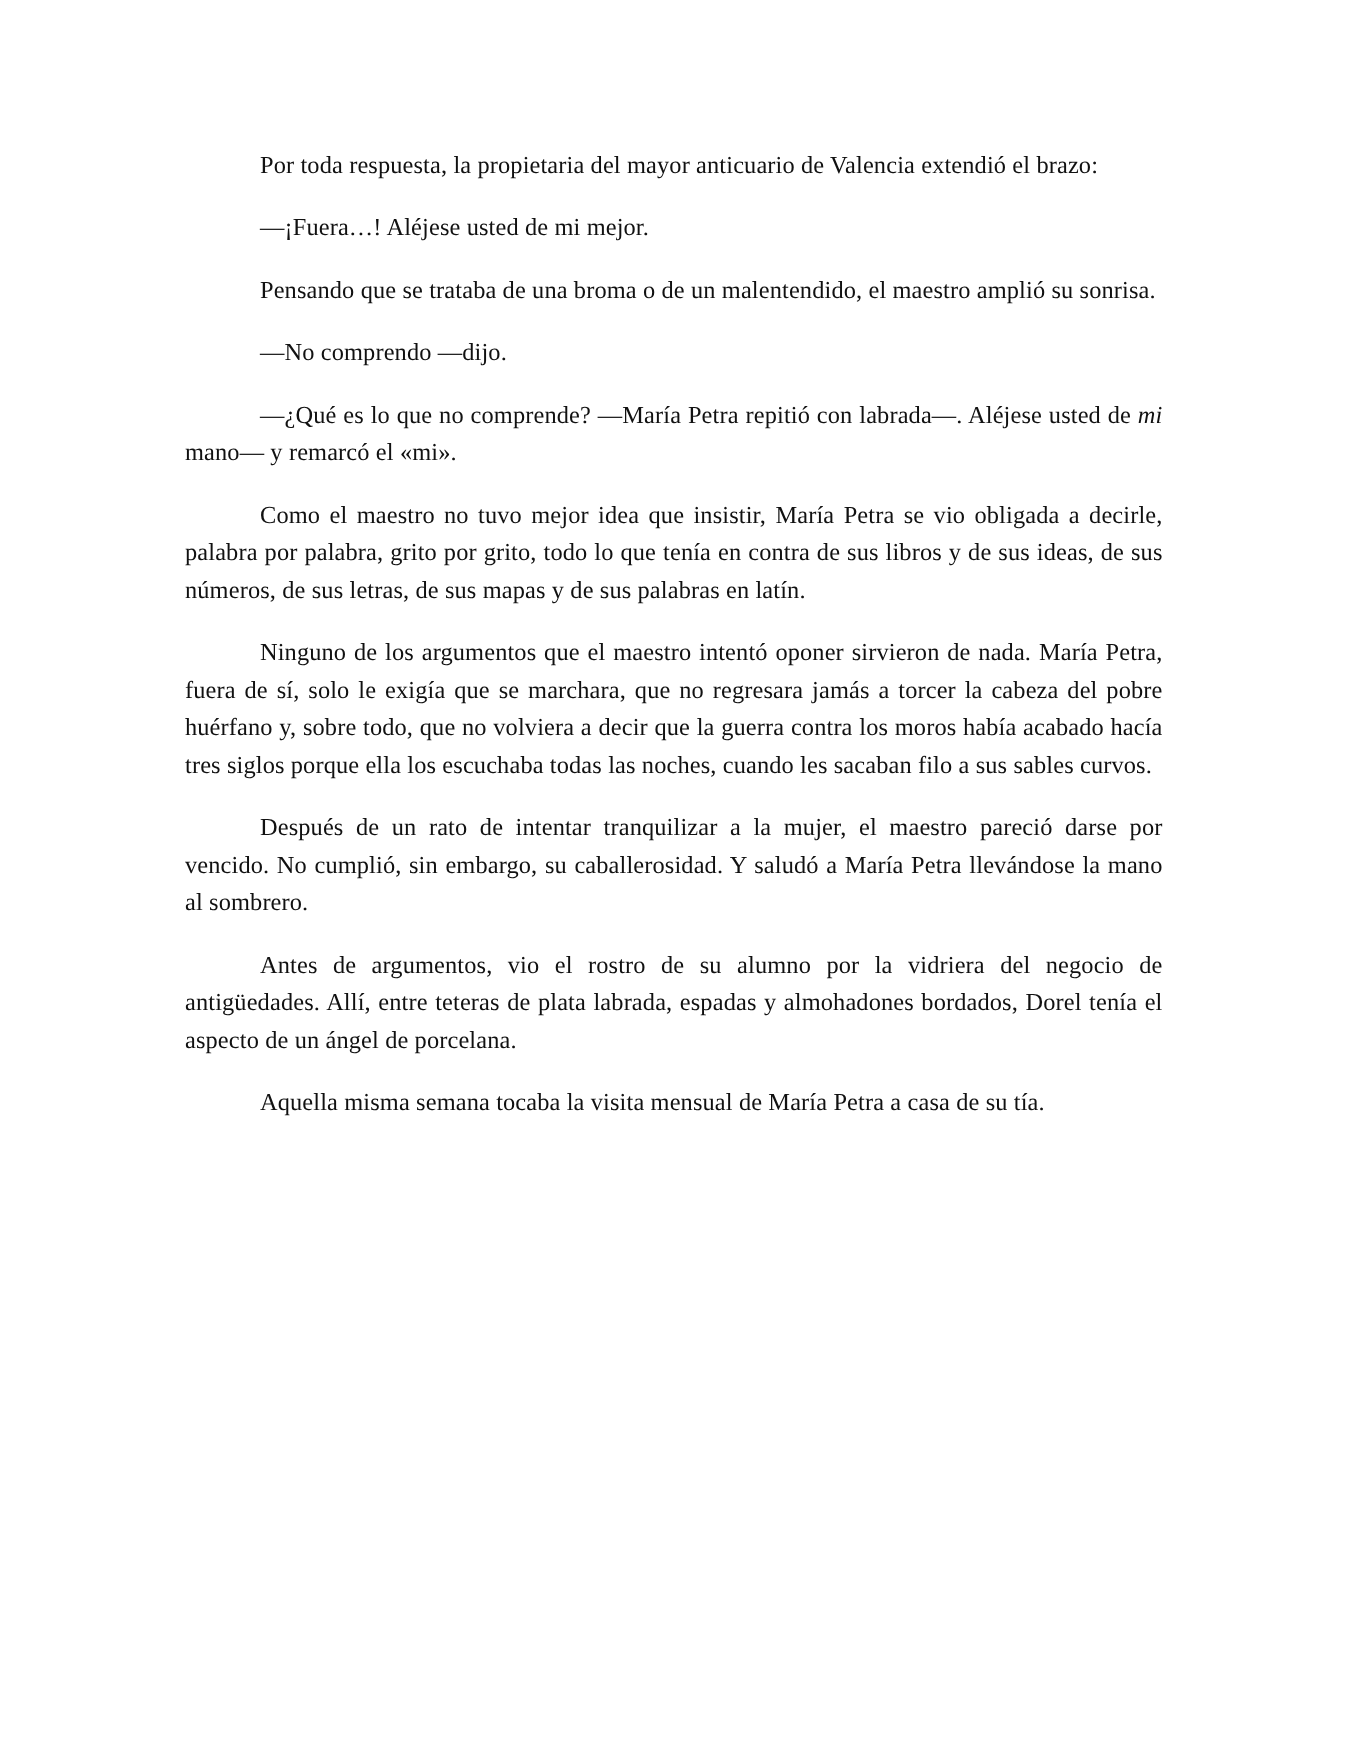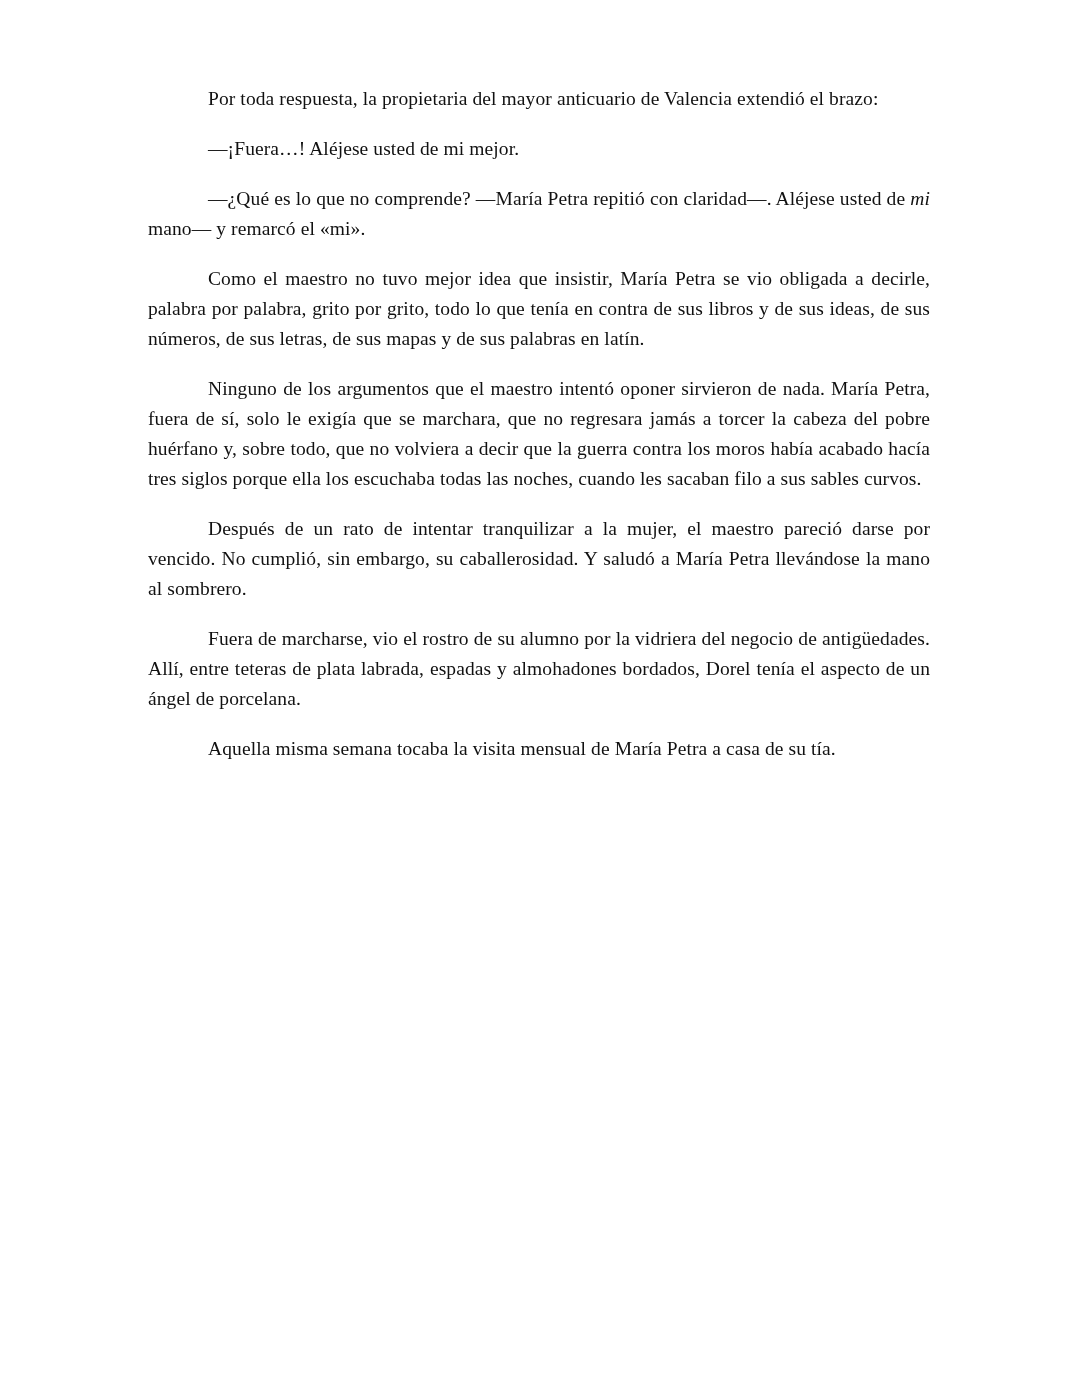--- a/index.html
+++ b/index.html
@@ -11,21 +11,21 @@
     width: 1080px;
     height: 1397px;
     font-family: "Liberation Serif", "DejaVu Serif", serif;
     color: #111111;
     -webkit-font-smoothing: antialiased;
   }
   .page {
     box-sizing: border-box;
     width: 1080px;
     height: 1397px;
-    padding: 84px 150px 60px 148px;
+    padding: 118px 150px 60px 148px;
     background: #ffffff;
     overflow: hidden;
   }
   .para {
     margin: 0;
     font-size: 19.5px;
     line-height: 30px;
     text-align: justify;
     text-indent: 60px;
     letter-spacing: 0.1px;
@@ -36,19 +36,21 @@
   .para em {
     font-style: italic;
   }
 </style>
 </head>
 <body>
 
 <div class="page">
   <p class="para">Por toda respuesta, la propietaria del mayor anticuario de Valencia extendió el brazo:</p>
   <p class="para">—¡Fuera…! Aléjese usted de mi mejor.</p>
-  <p class="para"><span>—¿Qué es lo que no comprende? —María Petra repitió con claridad—. Aléjese usted de </span><em>mi</em><span> mano— y remarcó el «mi».</span></p>
+  <p class="para">Pensando que se trataba de una broma o de un malentendido, el maestro amplió su sonrisa.</p>
+  <p class="para">—No comprendo —dijo.</p>
+  <p class="para"><span>—¿Qué es lo que no comprende? —María Petra repitió con labrada—. Aléjese usted de </span><em>mi</em><span> mano— y remarcó el «mi».</span></p>
   <p class="para">Como el maestro no tuvo mejor idea que insistir, María Petra se vio obligada a decirle, palabra por palabra, grito por grito, todo lo que tenía en contra de sus libros y de sus ideas, de sus números, de sus letras, de sus mapas y de sus palabras en latín.</p>
   <p class="para">Ninguno de los argumentos que el maestro intentó oponer sirvieron de nada. María Petra, fuera de sí, solo le exigía que se marchara, que no regresara jamás a torcer la cabeza del pobre huérfano y, sobre todo, que no volviera a decir que la guerra contra los moros había acabado hacía tres siglos porque ella los escuchaba todas las noches, cuando les sacaban filo a sus sables curvos.</p>
   <p class="para">Después de un rato de intentar tranquilizar a la mujer, el maestro pareció darse por vencido. No cumplió, sin embargo, su caballerosidad. Y saludó a María Petra llevándose la mano al sombrero.</p>
-  <p class="para">Fuera de marcharse, vio el rostro de su alumno por la vidriera del negocio de antigüedades. Allí, entre teteras de plata labrada, espadas y almohadones bordados, Dorel tenía el aspecto de un ángel de porcelana.</p>
+  <p class="para">Antes de argumentos, vio el rostro de su alumno por la vidriera del negocio de antigüedades. Allí, entre teteras de plata labrada, espadas y almohadones bordados, Dorel tenía el aspecto de un ángel de porcelana.</p>
   <p class="para">Aquella misma semana tocaba la visita mensual de María Petra a casa de su tía.</p>
 </div>
 
 </body></html>

